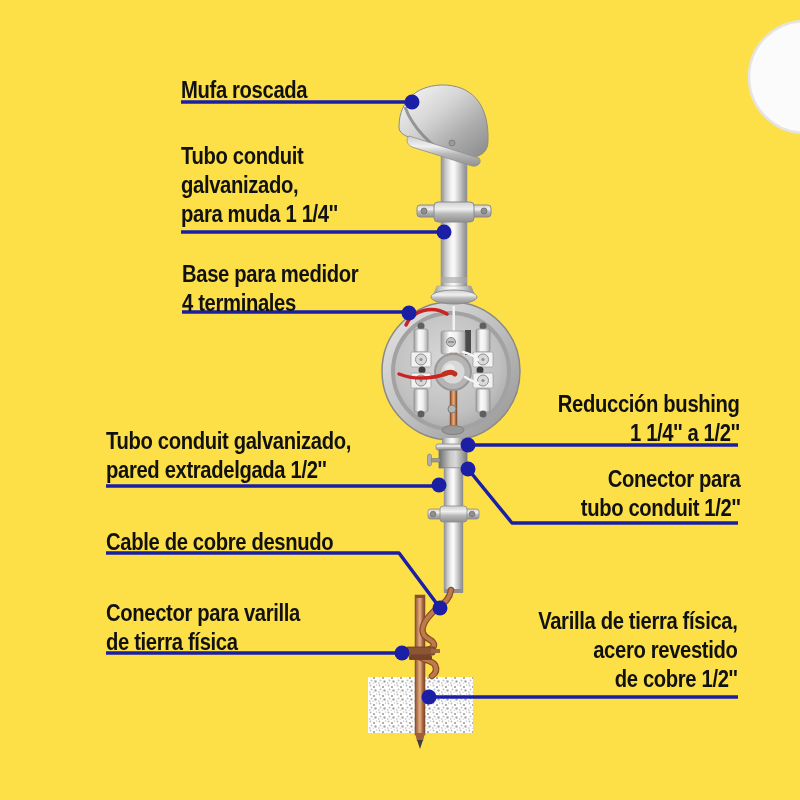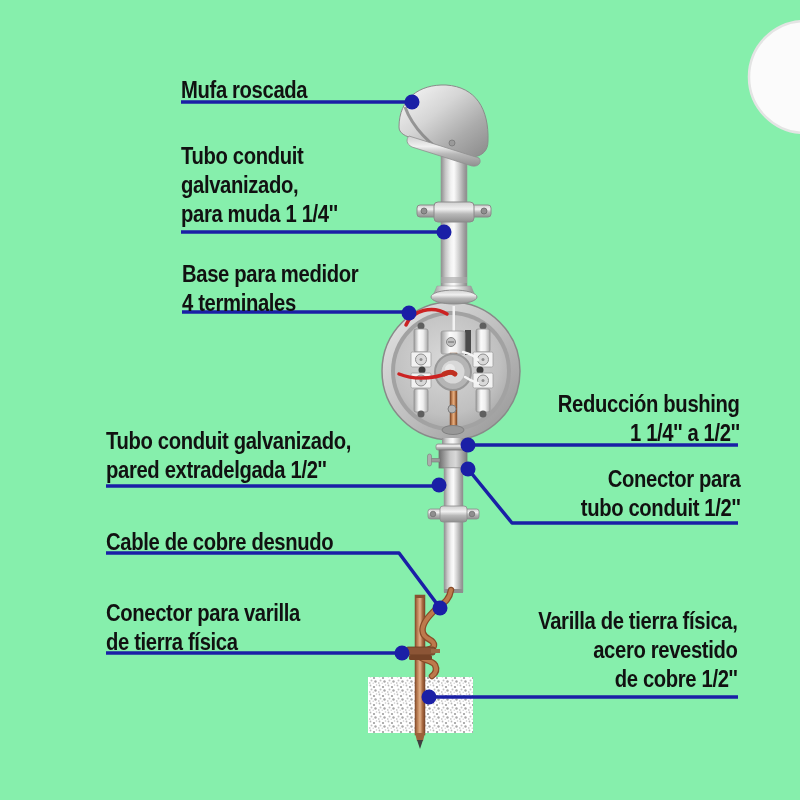--- a/index.html
+++ b/index.html
@@ -1,17 +1,17 @@
 <!DOCTYPE html>
 <html><head>
 <meta charset="utf-8">
 <style>
   html,body{margin:0;padding:0;background:#fff;}
   .stage{
-    position:relative;width:800px;height:800px;background:#86efac;overflow:hidden;
+    position:relative;width:800px;height:800px;background:#fde047;overflow:hidden;
     font-family:"Liberation Sans",sans-serif;
   }
   .stage svg{position:absolute;left:0;top:0;}
   .label{
     position:absolute;
     font:700 23px/29px "Liberation Sans",sans-serif;
     color:#111;letter-spacing:-0.4px;white-space:nowrap;
   }
   .label.l{transform:scaleX(0.88);transform-origin:0 0;}
   .label.r{text-align:right;transform:scaleX(0.88);transform-origin:100% 0;}

